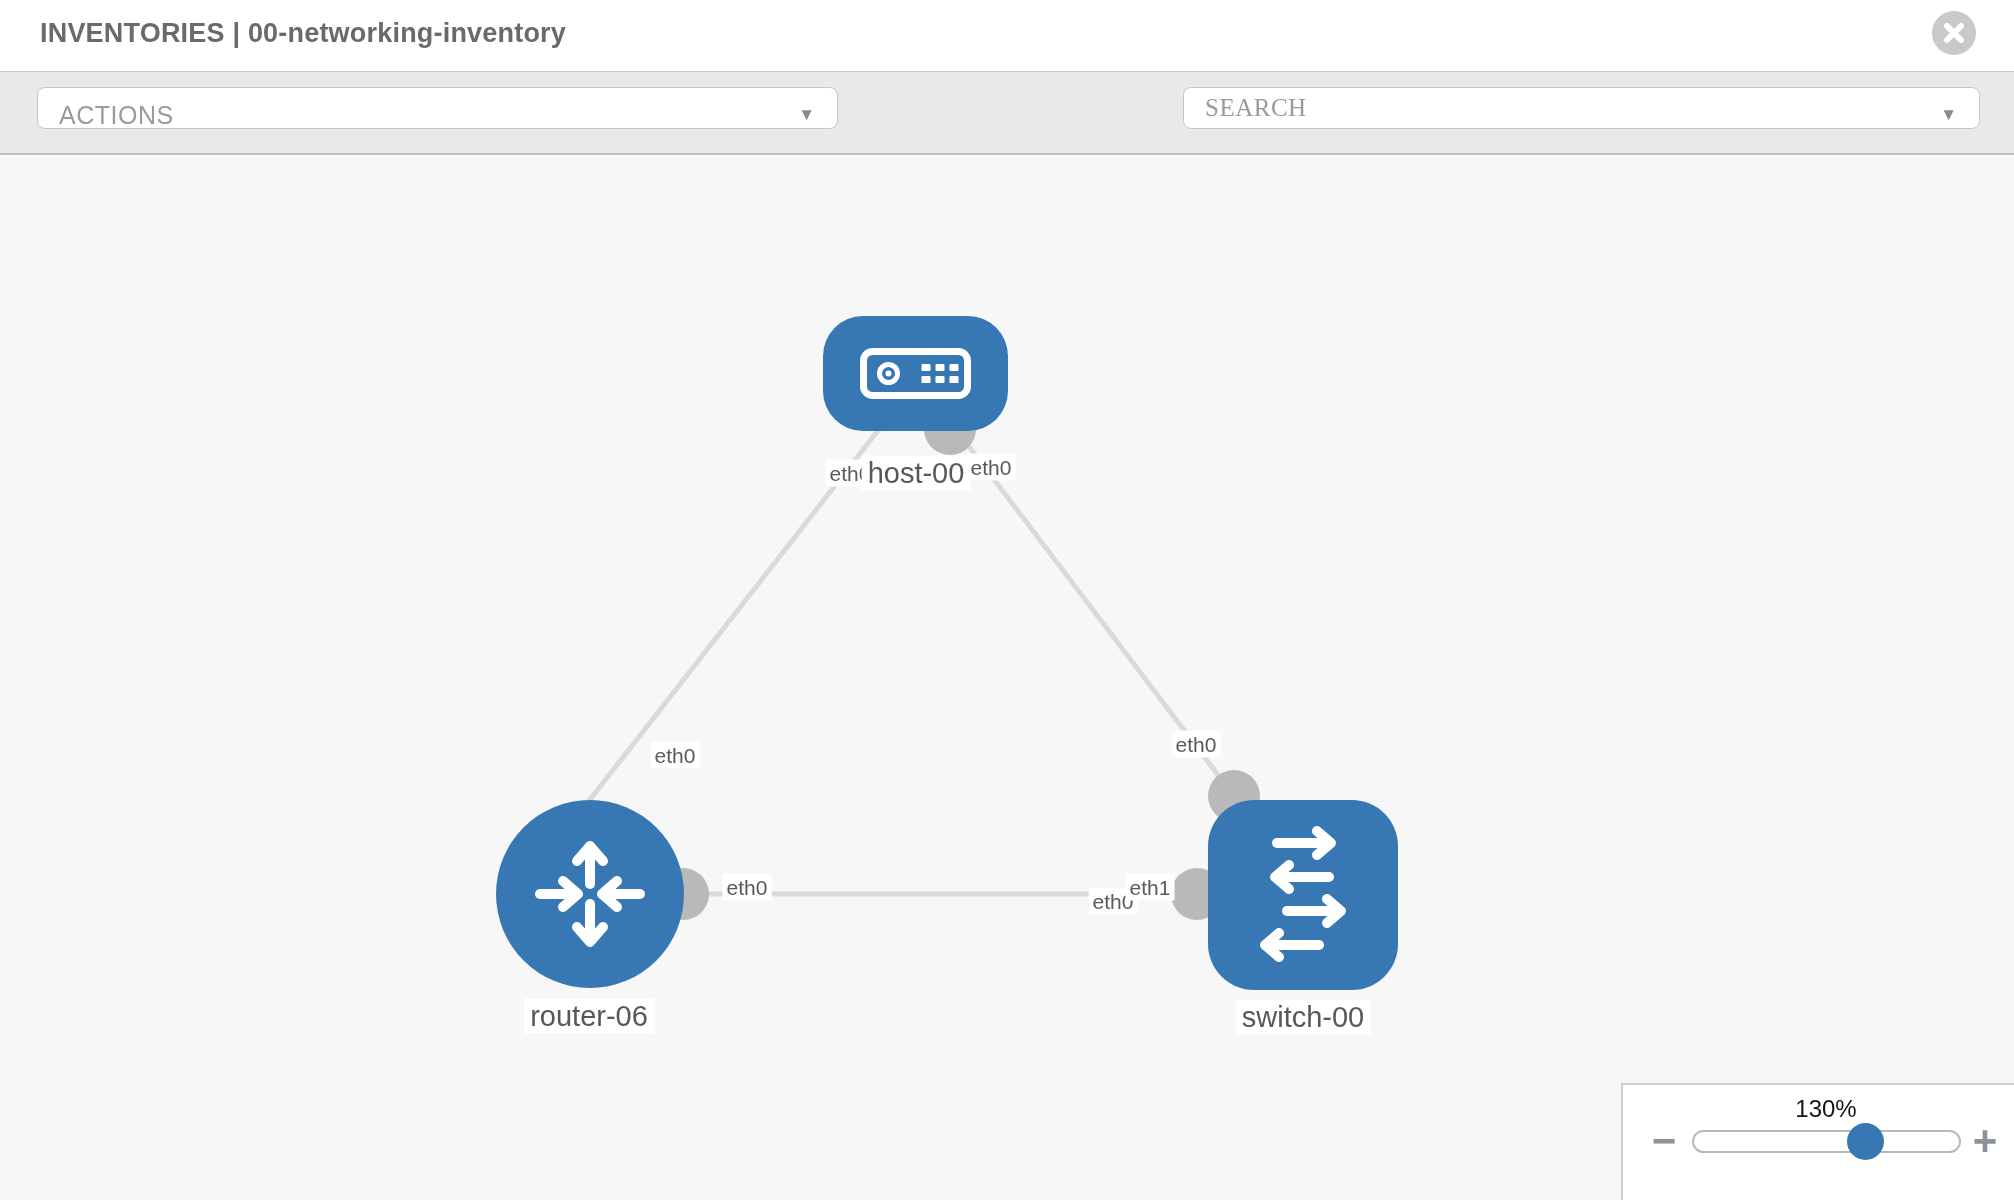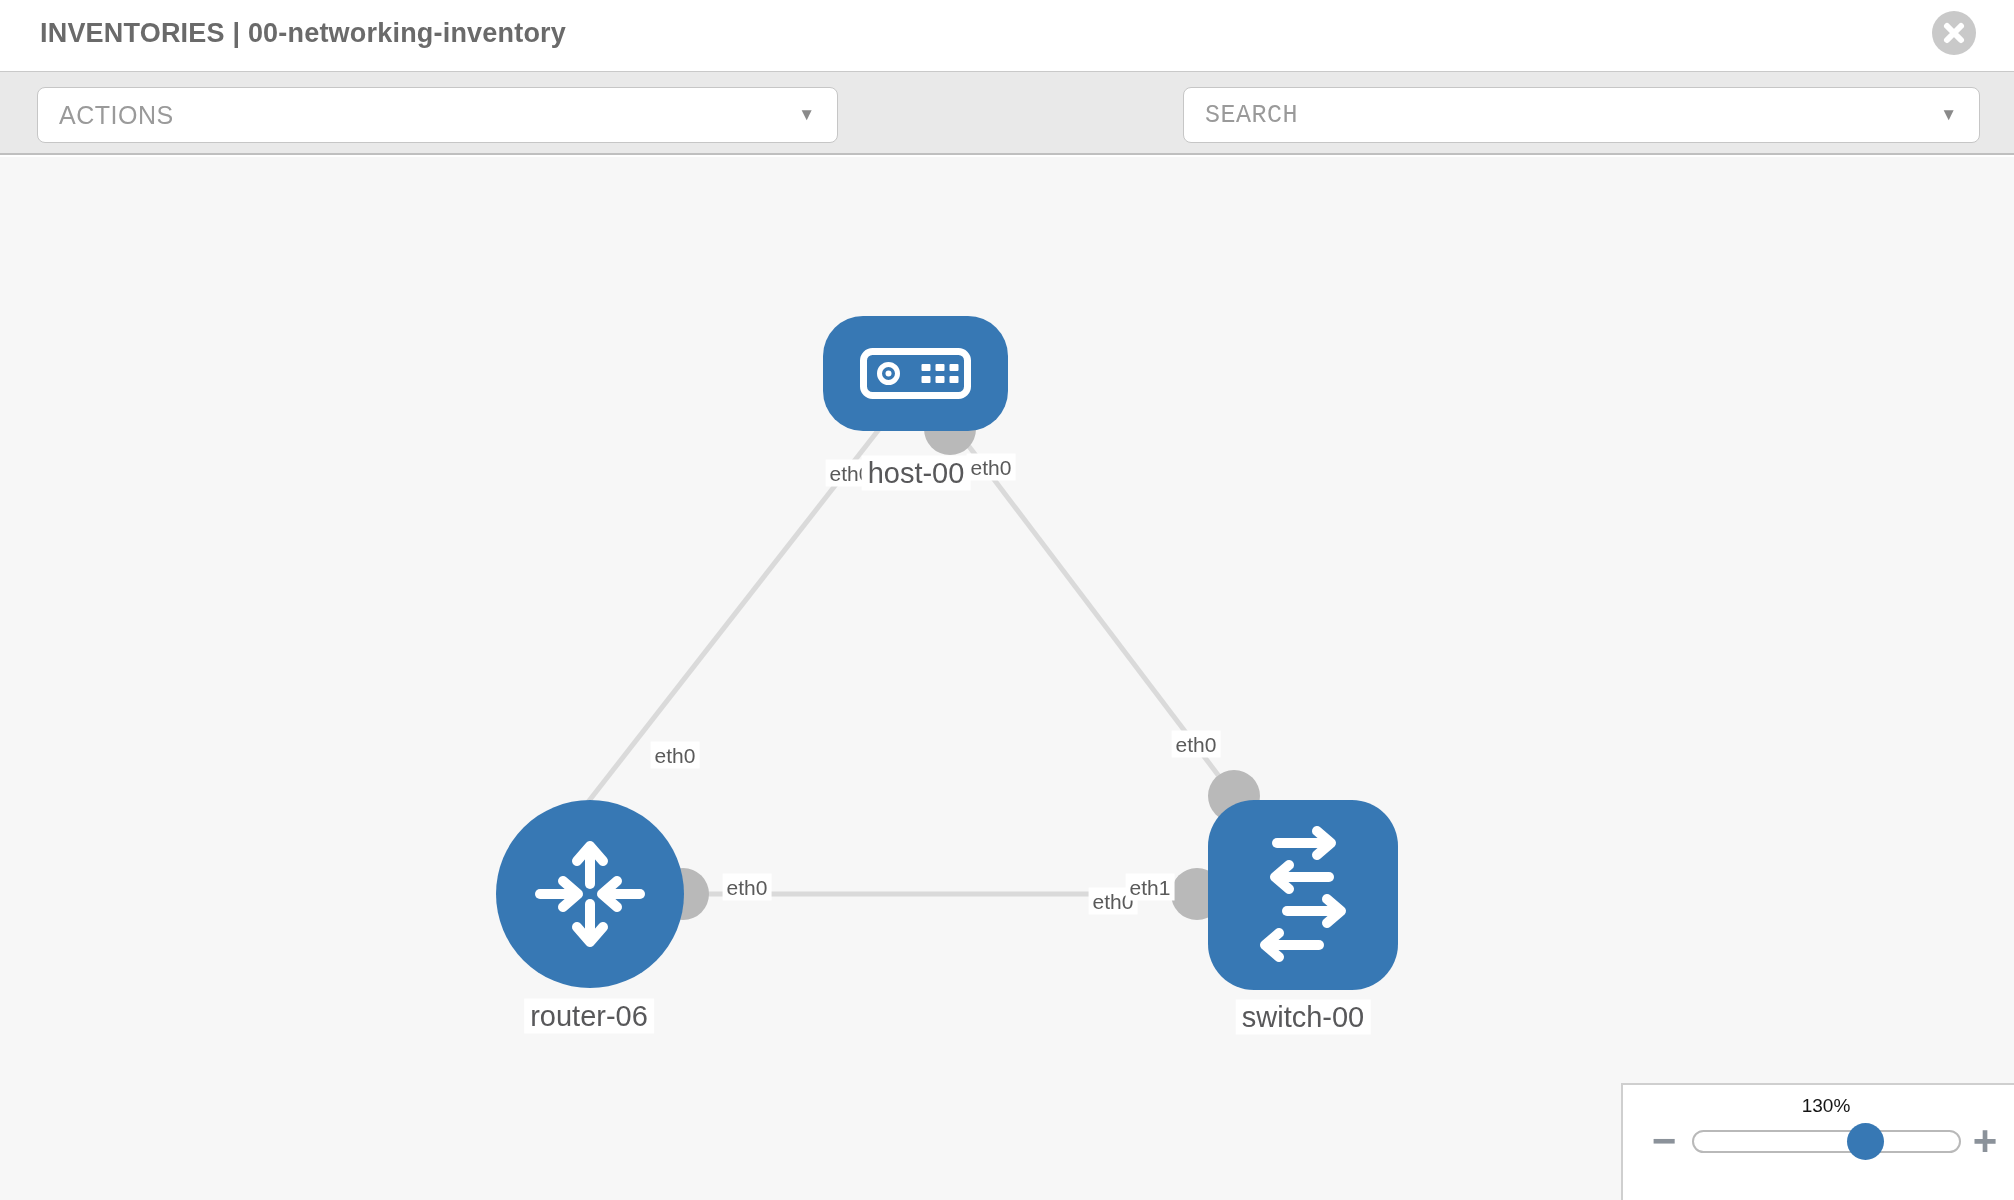--- a/index.html
+++ b/index.html
@@ -14,28 +14,28 @@
 
   
   .header{position:absolute;left:0;top:0;width:2014px;height:71px;background:#fff;}
   .title{position:absolute;left:40px;top:18px;font-size:27px;font-weight:700;color:#6a6a6a;letter-spacing:.2px;}
   .close-btn{position:absolute;left:1932px;top:11px;width:44px;height:44px;border-radius:50%;
     background:#c9c9c9;display:flex;align-items:center;justify-content:center;cursor:pointer;}
 
   
   .toolbar{position:absolute;left:0;top:71px;width:2014px;height:84px;background:var(--band);
     border-top:1px solid var(--border);border-bottom:2px solid #bfbfbf;}
-  .combo{position:absolute;top:15px;height:56px;background:#fff;border:1px solid #c6c6c6;border-radius:8px;}
+  .combo{position:absolute;top:15px;height:42px;background:#fff;border:1px solid #c6c6c6;border-radius:8px;}
   .combo .combo-text{position:absolute;left:21px;top:13px;font-size:25px;color:var(--muted);letter-spacing:.5px;}
   .caret{position:absolute;right:22px;top:17px;font-size:17px;color:#8a8a8a;}
   .actions-combo{left:37px;width:801px;}
   .search-combo{left:1183px;width:797px;}
   .search-combo input{position:absolute;left:0;top:0;width:100%;height:100%;border:none;outline:none;
     background:transparent;border-radius:12px;padding:0 60px 0 21px;font-size:25px;color:#555;
-    font-family:Liberation Mono, monospace;}
+    font-family:Liberation Serif, serif;}
   .search-combo input::placeholder{color:var(--muted);opacity:1;letter-spacing:.5px;}
   .tool-icon{position:absolute;top:96px;width:40px;height:40px;cursor:pointer;}
   .wrench-pos{left:1048px;} .key-pos{left:1117px;}
 
   
   .canvas{position:absolute;left:0;top:157px;width:2014px;height:1043px;background:var(--canvas);}
   .canvas svg.topo{position:absolute;left:0;top:0;}
   .node{fill:var(--blue);cursor:pointer;}
   .link{stroke:var(--link);stroke-width:5;}
   .connector{fill:var(--connector);cursor:pointer;}
@@ -43,21 +43,21 @@
 
   .iface-label{position:absolute;transform:translate(-50%,-50%);background:#fff;color:var(--label);
     font-size:21px;line-height:27px;padding:0 4px;white-space:nowrap;}
   .node-label{position:absolute;transform:translate(-50%,-50%);background:#fff;color:#58585a;
     font-size:29px;line-height:35px;padding:0 6px;white-space:nowrap;}
   .z2{z-index:2;margin-top:14px;} .z3{z-index:3;margin-left:8px;}
 
   
   .zoom-panel{position:absolute;left:1621px;top:1083px;width:400px;height:125px;background:#fff;
     border:2px solid #cfcfcf;}
-  .zoom-pct{position:absolute;left:128px;top:10px;width:150px;text-align:center;font-size:19px;color:#141414;}
+  .zoom-pct{position:absolute;left:128px;top:10px;width:150px;text-align:center;font-size:24px;color:#141414;}
   .zoom-minus,.zoom-plus{position:absolute;top:56px;transform:translate(-50%,-50%);
     font-size:42px;font-weight:700;color:#8b929a;cursor:pointer;line-height:1;}
   .zoom-minus{left:41px;} .zoom-plus{left:362px;}
   .zoom-track{position:absolute;left:69px;top:45px;width:269px;height:23px;border:2px solid #b9b9b9;
     border-radius:12px;background:#fff;cursor:pointer;}
   .zoom-thumb{position:absolute;left:224px;top:38px;width:37px;height:37px;border-radius:50%;
     background:var(--blue);cursor:pointer;}
 </style>
 </head>
 <body>

